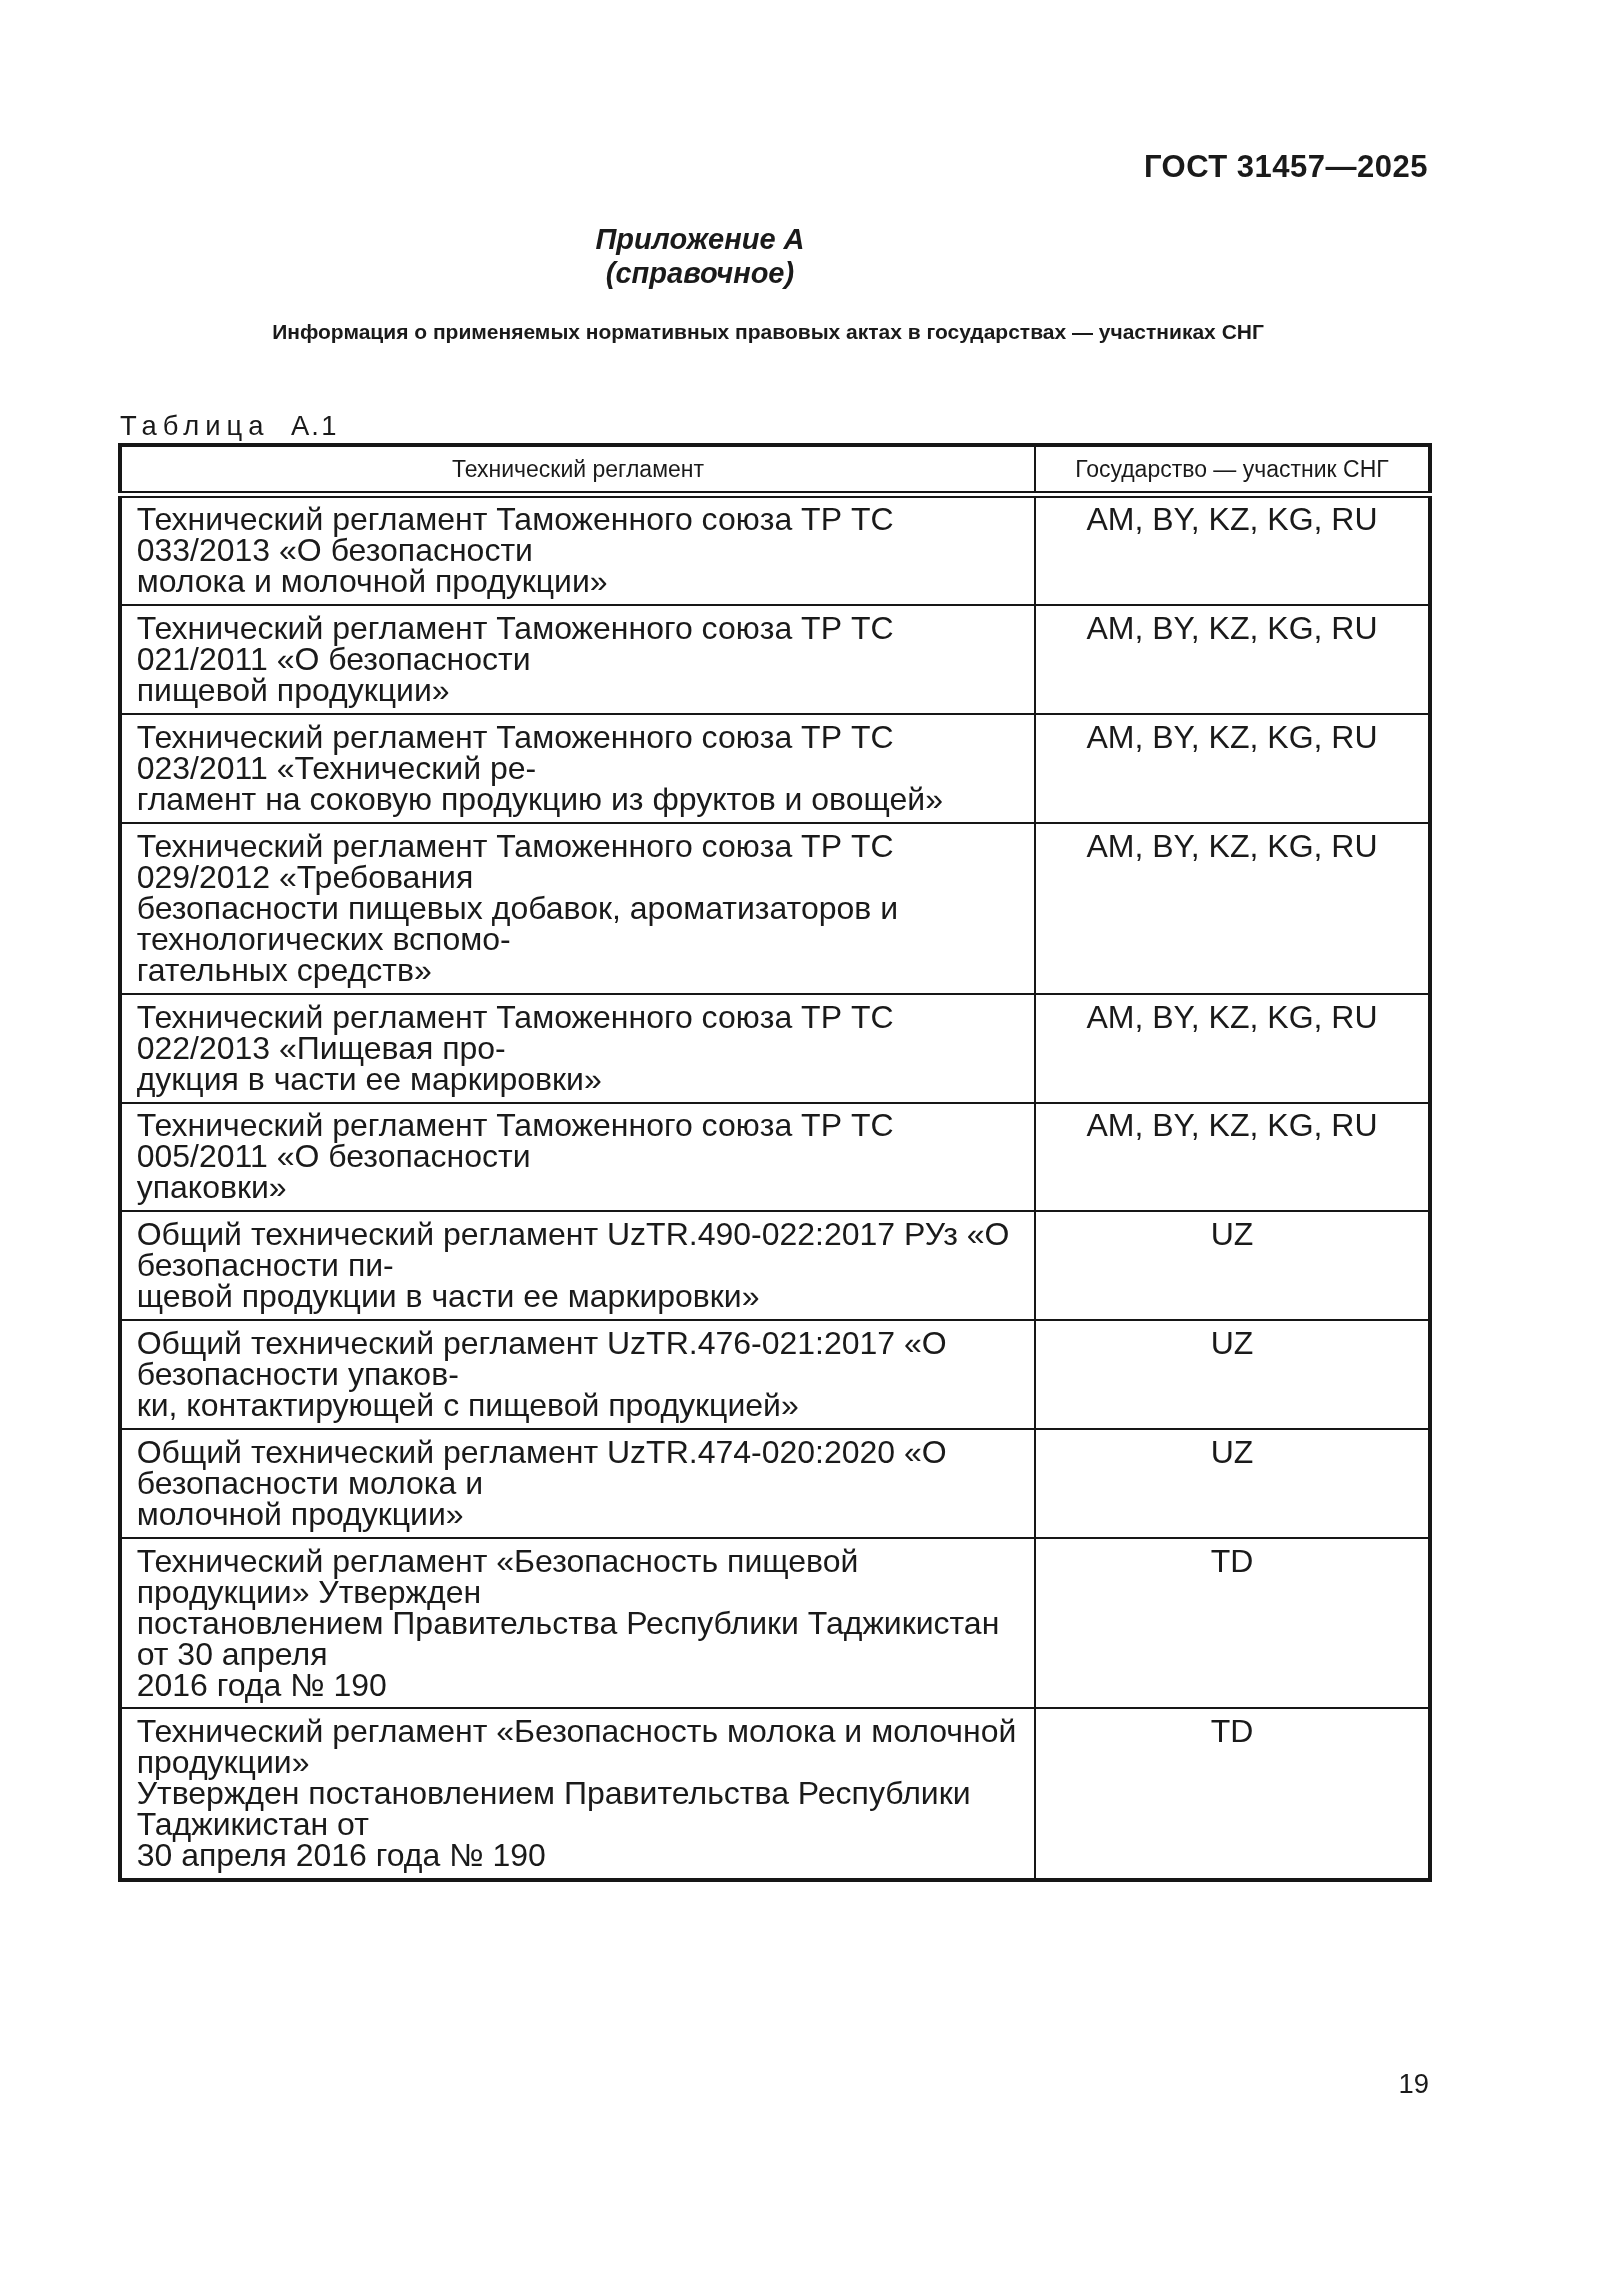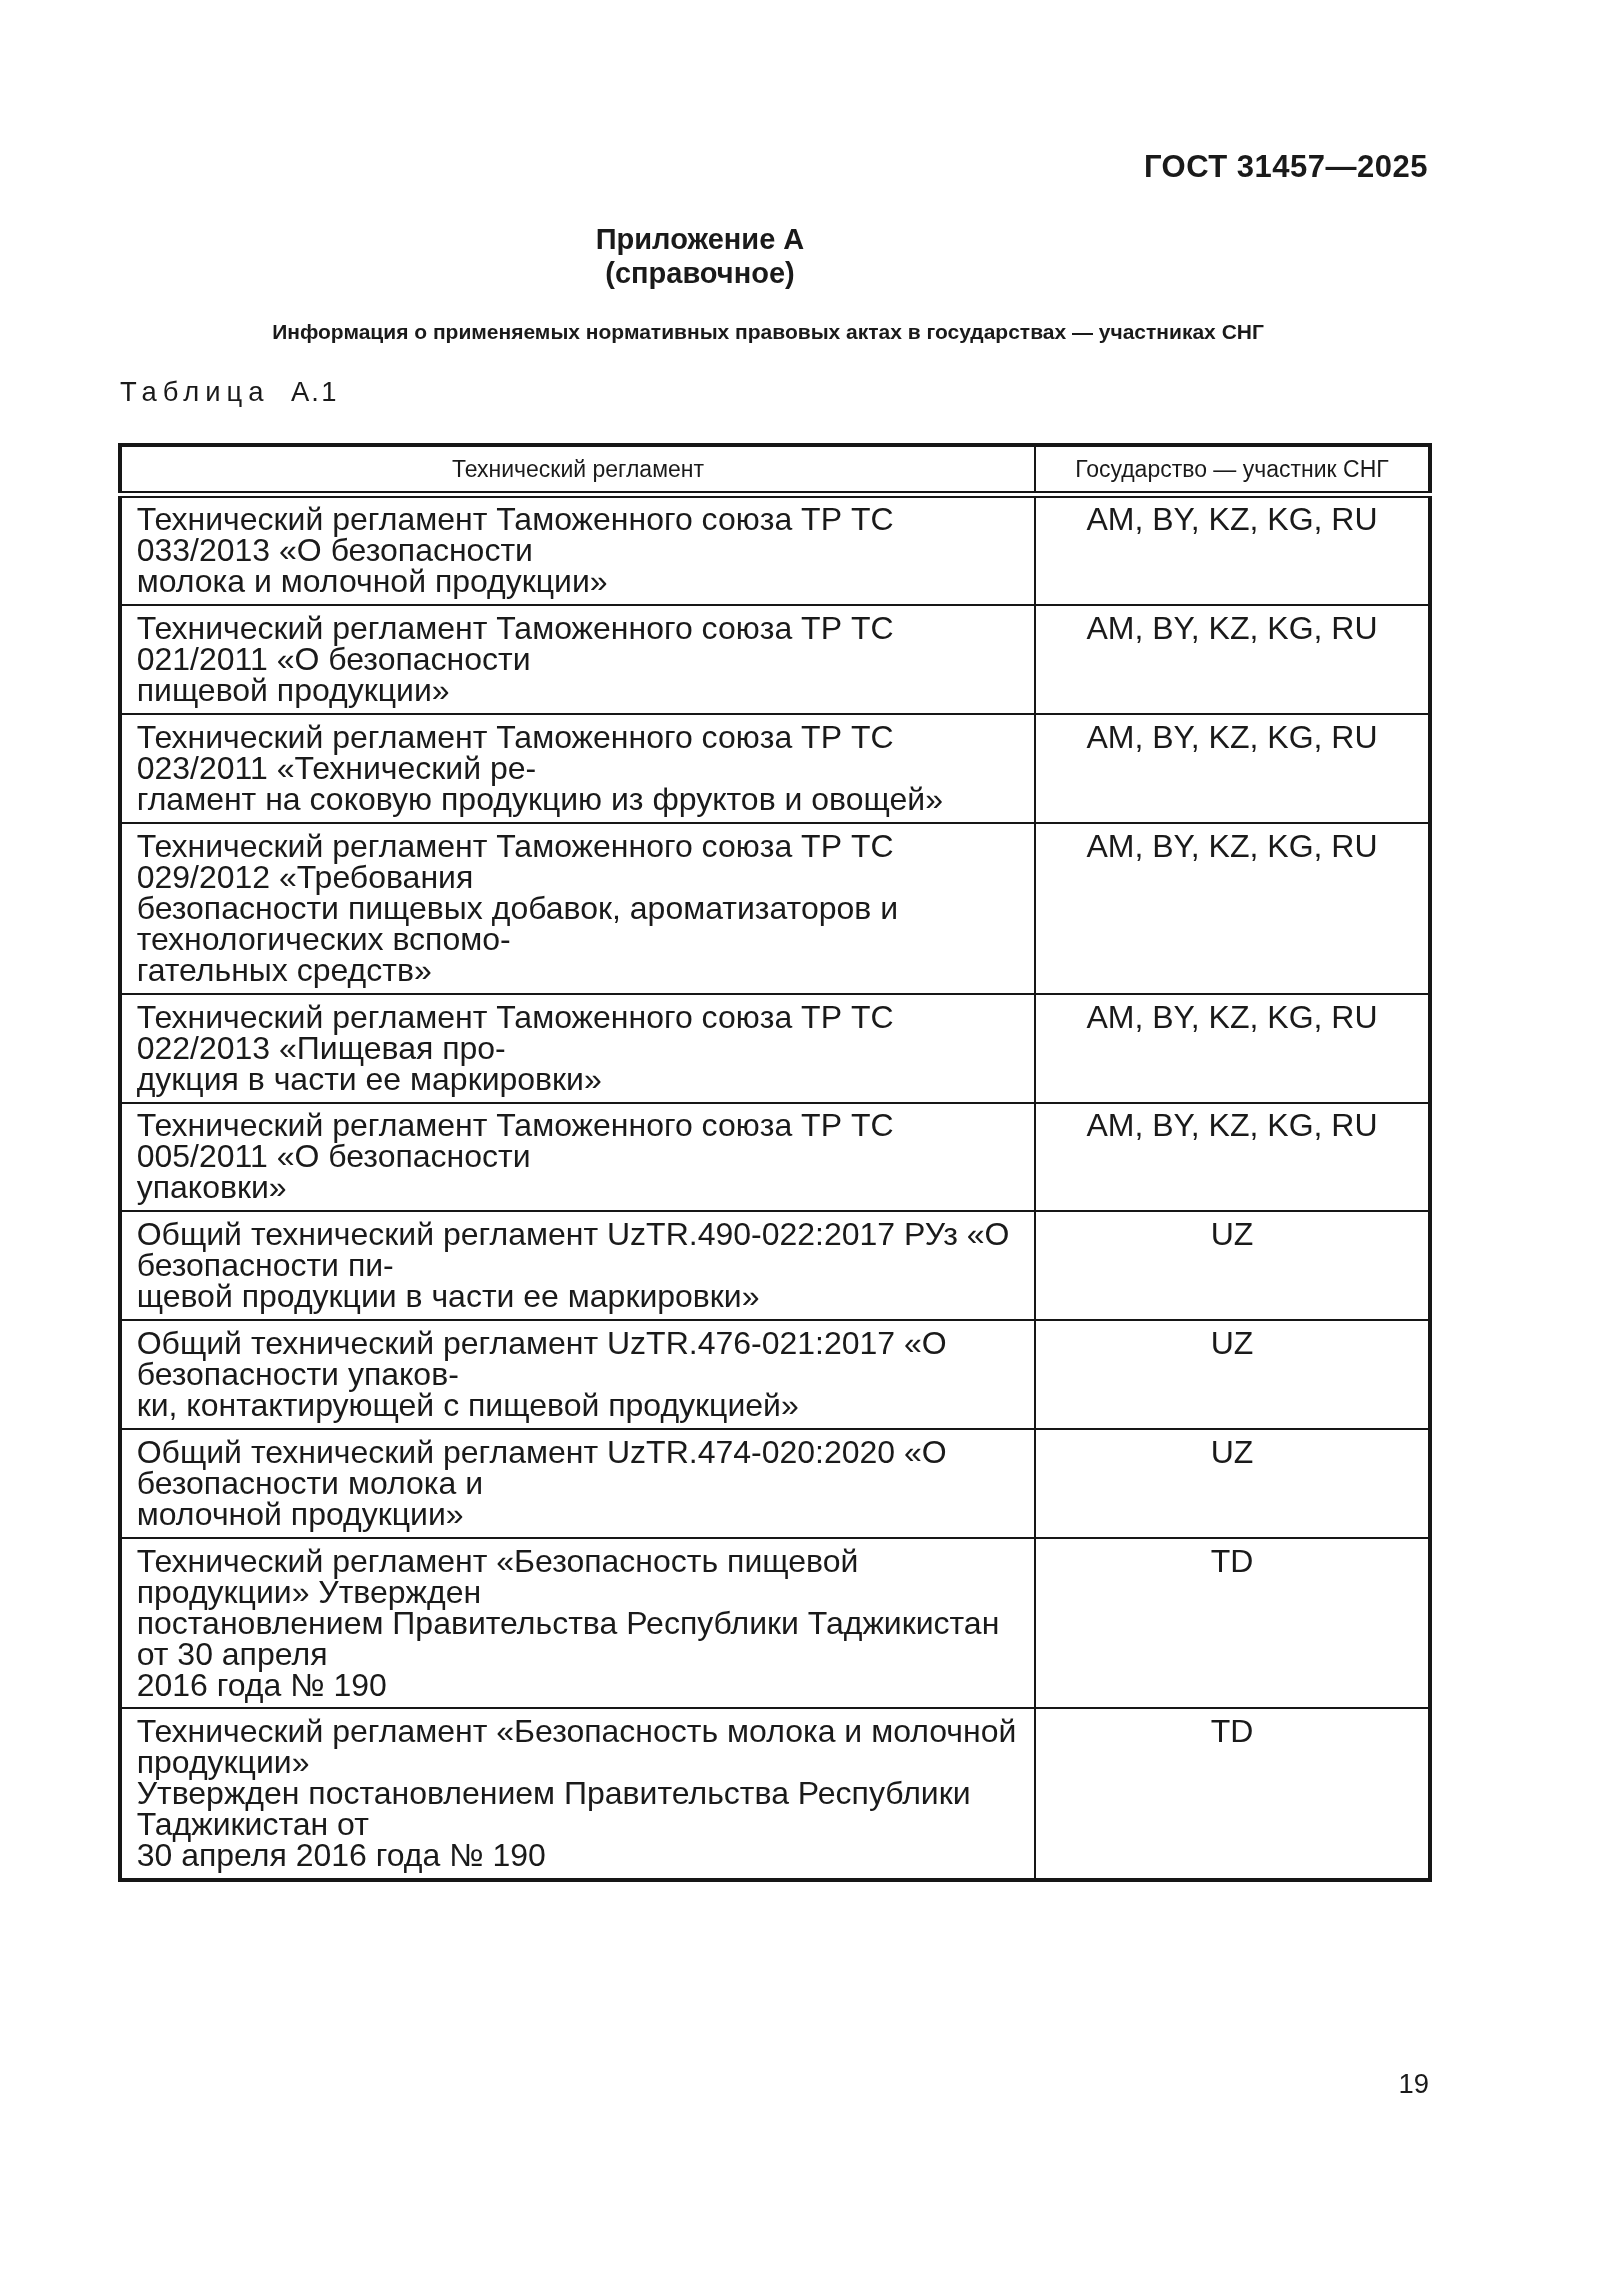--- a/index.html
+++ b/index.html
@@ -30,34 +30,35 @@
   .annex-heading {
     position: absolute;
     top: 222px;
     left: 700px;
     transform: translateX(-50%);
     text-align: center;
     font-weight: bold;
     font-size: 29px;
     line-height: 34px;
     white-space: nowrap;
+    font-style: italic;
   }
   .main-title {
     position: absolute;
     top: 314px;
     left: 108px;
     width: 1320px;
     text-align: center;
     font-weight: bold;
     font-size: 21px;
     line-height: 35px;
   }
   .table-caption {
     position: absolute;
-    top: 376px;
+    top: 410px;
     left: 120px;
     font-size: 27.4px;
     text-align: right;
   }
   .table-caption .caption-word {
     letter-spacing: 0.22em;
   }
   .table-caption .caption-number {
     margin-left: 13.7px;
     letter-spacing: 0.08em;

